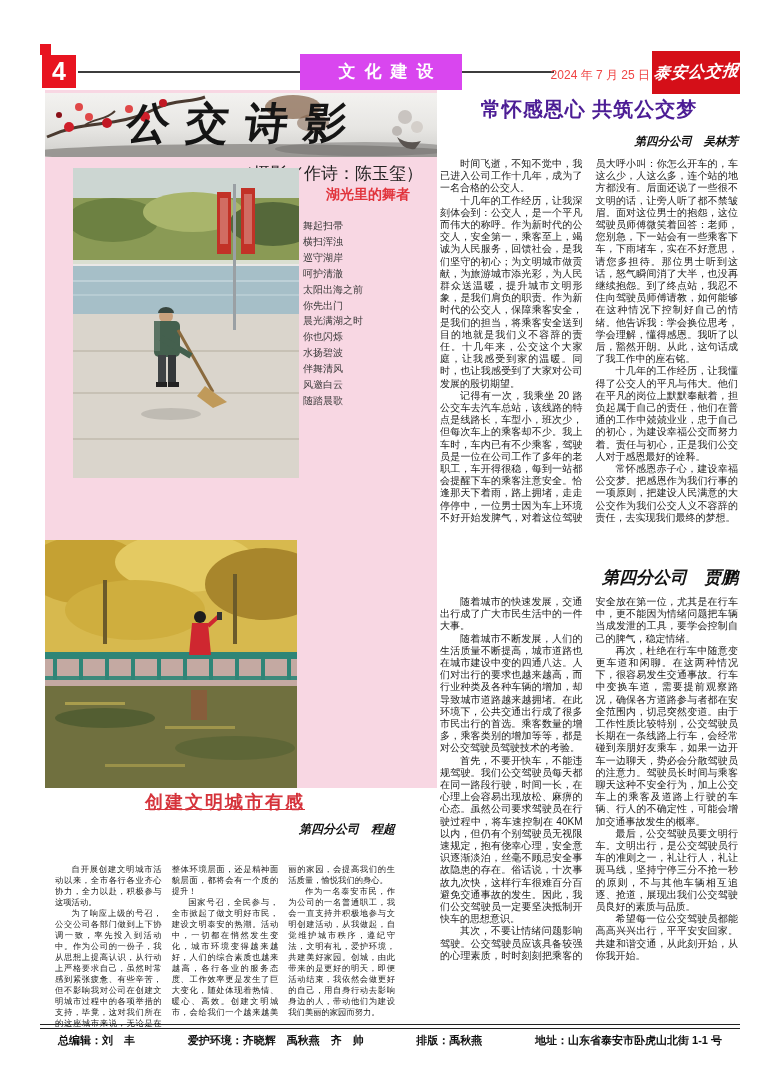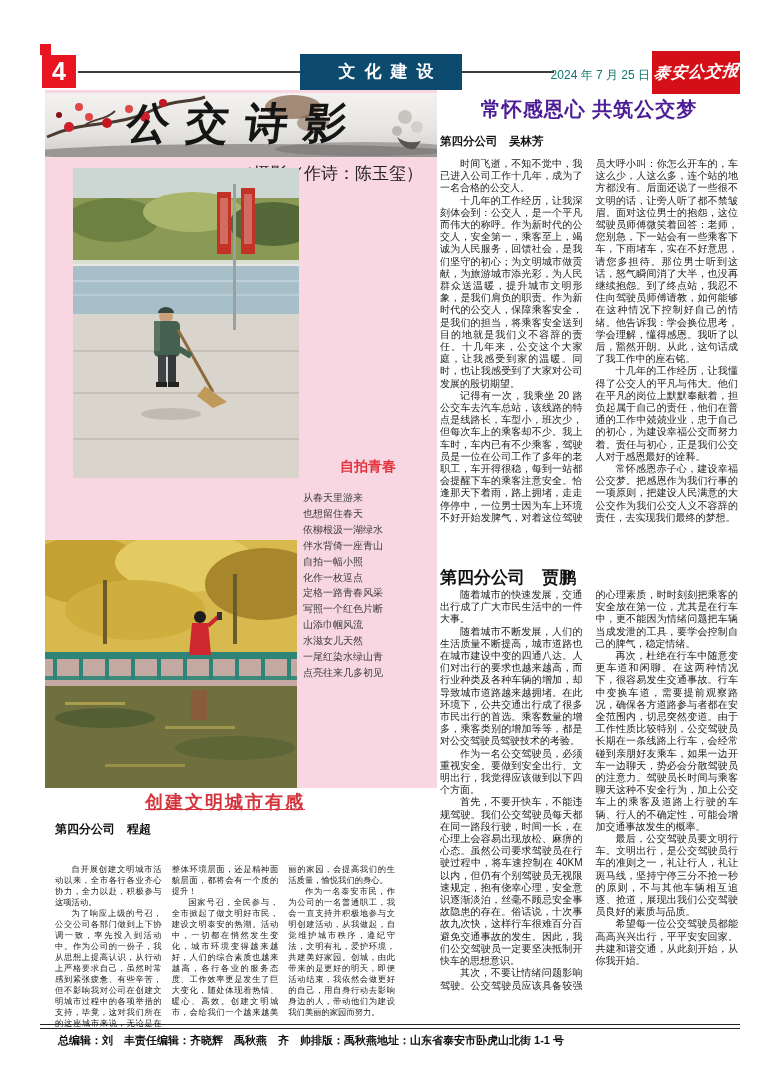--- a/index.html
+++ b/index.html
@@ -4,57 +4,57 @@
 <style>
   html,body{margin:0;padding:0;background:#fff;}
   .page{position:relative;width:764px;height:1080px;background:#fff;overflow:hidden;
         font-family:"Liberation Sans","DejaVu Sans",sans-serif;color:#1c1c1c;}
   .abs{position:absolute;}
   
   .corner-sq{left:40px;top:44px;width:11px;height:11px;background:#e81420;}
   .pagenum{left:42px;top:55px;width:34px;height:33px;background:#e81420;color:#fff;
            font-size:25px;font-weight:bold;text-align:center;line-height:33px;}
   .hrule{height:2px;background:#3c3c3c;}
-  .section-box{left:300px;top:54px;width:162px;height:36px;background:#0c4a6e;color:#fff;
+  .section-box{left:300px;top:54px;width:162px;height:36px;background:#d946ef;color:#fff;
                font-size:17px;font-weight:bold;text-align:center;line-height:36px;letter-spacing:9px;padding-left:19px;box-sizing:border-box;}
-  .date{left:550px;top:63px;width:100px;font-size:12px;color:#0f766e;text-align:right;line-height:24px;}
+  .date{left:550px;top:63px;width:100px;font-size:12px;color:#ef4444;text-align:right;line-height:24px;}
   .masthead{left:652px;top:51px;width:88px;height:43px;background:#d50f18;color:#fff;
             display:flex;align-items:center;justify-content:center;}
   .masthead span{font-family:"DejaVu Serif","Liberation Serif",serif;font-style:italic;font-weight:bold;
                  font-size:16px;transform:skewX(-8deg) rotate(-2deg);letter-spacing:1px;}
   
   .pink-panel{left:45px;top:90px;width:392px;height:698px;background:#f8d7e3;}
   .banner{position:absolute;left:0;top:3px;width:392px;height:64px;
           background:linear-gradient(180deg,#f3f2f0 0%,#e7e6e3 55%,#cfcecb 100%);}
   .banner-title{position:absolute;left:82px;top:2px;width:300px;color:#151515;
                 font-family:"DejaVu Serif","Liberation Serif",serif;font-weight:bold;font-size:43px;
                 letter-spacing:16px;transform:skewX(-7deg);white-space:nowrap;}
   .credit{position:absolute;right:14px;top:72px;font-size:17px;color:#222;}
   .poem{position:absolute;left:258px;width:130px;}
   .poem-title{font-size:14px;font-weight:bold;color:#e1343c;text-align:center;margin-bottom:14px;white-space:nowrap;}
   .poem-line{font-size:10px;line-height:15.9px;color:#3a3a3a;white-space:nowrap;}
   .photo{position:absolute;overflow:hidden;}
   
   .art{position:absolute;}
   .art-title{font-weight:bold;text-align:center;white-space:nowrap;}
-  .byline{font-weight:bold;text-align:left;color:#111;}
+  .byline{font-weight:bold;text-align:right;color:#111;font-style:italic;}
   .body{text-align:justify;color:#1a1a1a;overflow:hidden;}
   .body p{margin:0;text-indent:2em;}
   .mid .art-title{font-size:18px;color:#d5333b;letter-spacing:2px;text-decoration:underline;}
   .mid .byline{font-size:12px;margin-top:7px;}
   .mid .body{margin-top:26px;column-count:3;column-gap:10px;height:178px;font-size:8.3px;line-height:11px;}
   .r1 .art-title{font-size:20px;color:#4c1d95;letter-spacing:1px;}
   .r1 .byline{font-size:11.5px;margin-top:11px;}
   .r1 .body{margin-top:9px;column-count:2;column-gap:13px;height:428px;font-size:10px;line-height:12.2px;}
   .r2 .art-title{font-size:21px;color:#1b6fb4;letter-spacing:4px;}
   .r2 .byline{font-size:17px;}
-  .r2 .body{margin-top:0;column-count:2;column-gap:13px;height:412px;font-size:10px;line-height:12.2px;}
+  .r2 .body{margin-top:7px;column-count:2;column-gap:13px;height:412px;font-size:10px;line-height:12.2px;}
   
   .foot-rule{left:40px;top:1024px;width:700px;height:3px;border-top:1px solid #222;border-bottom:1px solid #222;}
-  .footer-row{left:58px;top:1033px;width:664px;display:flex;justify-content:flex-start;
+  .footer-row{left:58px;top:1033px;width:664px;display:flex;justify-content:space-between;
               font-size:11px;font-weight:bold;color:#111;white-space:nowrap;}
 </style>
 </head>
 <body>
 
 <div class="page">
 
   <div class="abs corner-sq"></div>
   <div class="abs pagenum">4</div>
   <div class="abs hrule" style="left:78px;top:71px;width:222px;"></div>
@@ -123,36 +123,36 @@
           <rect x="17" y="47" width="8" height="28" fill="#34383a"></rect>
           <rect x="5" y="74" width="11" height="5" fill="#222"></rect>
             <rect x="17" y="74" width="11" height="5" fill="#222"></rect>
           <line x1="27" y1="22" x2="62" y2="84" stroke="#8a6a3e" stroke-width="3"></line>
           <line x1="10" y1="30" x2="40" y2="48" stroke="#44604e" stroke-width="6"></line>
           <polygon points="54,78 76,94 62,100 46,88" fill="#c09a5a"></polygon>
         </g>
       </svg>
     </div>
 
-
-    <div class="poem" style="top:368px;">
-      <div class="poem-title">自拍青春</div>
-      <div class="poem-line">从春天里游来</div>
-      <div class="poem-line">也想留住春天</div>
-      <div class="poem-line">依柳根汲一湖绿水</div>
-      <div class="poem-line">伴水背倚一座青山</div>
-      <div class="poem-line">自拍一幅小照</div>
-      <div class="poem-line">化作一枚逗点</div>
-      <div class="poem-line">定格一路青春风采</div>
-      <div class="poem-line">写照一个红色片断</div>
-      <div class="poem-line">山添巾帼风流</div>
-      <div class="poem-line">水滋女儿天然</div>
-      <div class="poem-line">一尾红染水绿山青</div>
-      <div class="poem-line">点亮往来几多初见</div>
-    </div>
+    <div class="poem" style="top:96px;">
+      <div class="poem-title">湖光里的舞者</div>
+      <div class="poem-line">舞起扫帚</div>
+      <div class="poem-line">横扫浑浊</div>
+      <div class="poem-line">巡守湖岸</div>
+      <div class="poem-line">呵护清澈</div>
+      <div class="poem-line">太阳出海之前</div>
+      <div class="poem-line">你先出门</div>
+      <div class="poem-line">晨光满湖之时</div>
+      <div class="poem-line">你也闪烁</div>
+      <div class="poem-line">水扬碧波</div>
+      <div class="poem-line">伴舞清风</div>
+      <div class="poem-line">风邀白云</div>
+      <div class="poem-line">随踏晨歌</div>
+    </div>
+
 
     <div class="photo" style="left:0px;top:450px;width:252px;height:248px;">
       <svg width="252" height="248">
         <rect width="252" height="116" fill="#d7b94e"></rect>
         <ellipse cx="40" cy="30" rx="60" ry="34" fill="#c5a133"></ellipse>
         <ellipse cx="140" cy="22" rx="70" ry="30" fill="#e4ca62"></ellipse>
         <ellipse cx="220" cy="44" rx="60" ry="36" fill="#a8862c"></ellipse>
         <ellipse cx="90" cy="70" rx="70" ry="30" fill="#cfae3e"></ellipse>
         <rect x="58" y="40" width="4" height="64" fill="#6b5a2a"></rect>
         <rect x="188" y="34" width="4" height="70" fill="#6b5a2a"></rect>
@@ -210,30 +210,29 @@
       <p>十几年的工作经历，让我懂得了公交人的平凡与伟大。他们在平凡的岗位上默默奉献着，担负起属于自己的责任，他们在普通的工作中兢兢业业，忠于自己的初心，为建设幸福公交而努力着。责任与初心，正是我们公交人对于感恩最好的诠释。</p>
       <p>常怀感恩赤子心，建设幸福公交梦。把感恩作为我们行事的一项原则，把建设人民满意的大公交作为我们公交人义不容辞的责任，去实现我们最终的梦想。</p>
     </div>
   </div>
 
   <div class="art r2" style="left:440px;top:566px;width:298px;">
     <div class="byline">第四分公司　贾鹏</div>
     <div class="body">
       <p>随着城市的快速发展，交通出行成了广大市民生活中的一件大事。</p>
       <p>随着城市不断发展，人们的生活质量不断提高，城市道路也在城市建设中变的四通八达。人们对出行的要求也越来越高，而行业种类及各种车辆的增加，却导致城市道路越来越拥堵。在此环境下，公共交通出行成了很多市民出行的首选。乘客数量的增多，乘客类别的增加等等，都是对公交驾驶员驾驶技术的考验。</p>
-      <p>作为一名公交驾驶员，必须重视安全。要做到安全出行、文明出行，我觉得应该做到以下四个方面。</p>
       <p>首先，不要开快车，不能违规驾驶。我们公交驾驶员每天都在同一路段行驶，时间一长，在心理上会容易出现放松、麻痹的心态。虽然公司要求驾驶员在行驶过程中，将车速控制在 40KM 以内，但仍有个别驾驶员无视限速规定，抱有侥幸心理，安全意识逐渐淡泊，丝毫不顾忌安全事故隐患的存在。俗话说，十次事故九次快，这样行车很难百分百避免交通事故的发生。因此，我们公交驾驶员一定要坚决抵制开快车的思想意识。</p>
       <p>其次，不要让情绪问题影响驾驶。公交驾驶员应该具备较强的心理素质，时时刻刻把乘客的安全放在第一位，尤其是在行车中，更不能因为情绪问题把车辆当成发泄的工具，要学会控制自己的脾气，稳定情绪。</p>
       <p>再次，杜绝在行车中随意变更车道和闲聊。在这两种情况下，很容易发生交通事故。行车中变换车道，需要提前观察路况，确保各方道路参与者都在安全范围内，切忌突然变道。由于工作性质比较特别，公交驾驶员长期在一条线路上行车，会经常碰到亲朋好友乘车，如果一边开车一边聊天，势必会分散驾驶员的注意力。驾驶员长时间与乘客聊天这种不安全行为，加上公交车上的乘客及道路上行驶的车辆、行人的不确定性，可能会增加交通事故发生的概率。</p>
       <p>最后，公交驾驶员要文明行车。文明出行，是公交驾驶员行车的准则之一，礼让行人，礼让斑马线，坚持宁停三分不抢一秒的原则，不与其他车辆相互追逐、抢道，展现出我们公交驾驶员良好的素质与品质。</p>
       <p>希望每一位公交驾驶员都能高高兴兴出行，平平安安回家。共建和谐交通，从此刻开始，从你我开始。</p>
     </div>
   </div>
 
   <div class="abs foot-rule"></div>
   <div class="abs footer-row">
     <span>总编辑：刘　丰</span>
-    <span>责任编辑：齐晓辉　禹秋燕　齐　帅</span>
+    <span>爱护环境：齐晓辉　禹秋燕　齐　帅</span>
     <span>排版：禹秋燕</span>
     <span>地址：山东省泰安市卧虎山北街 1-1 号</span>
   </div>
 
 </div>
 
 </body></html>

